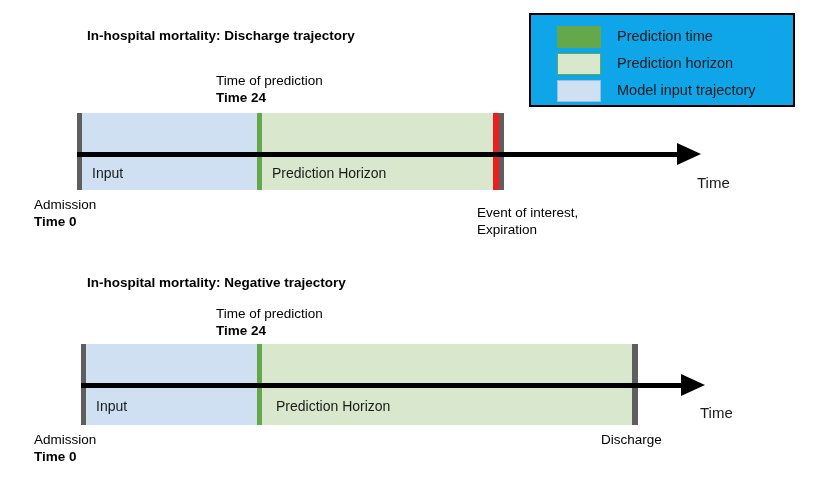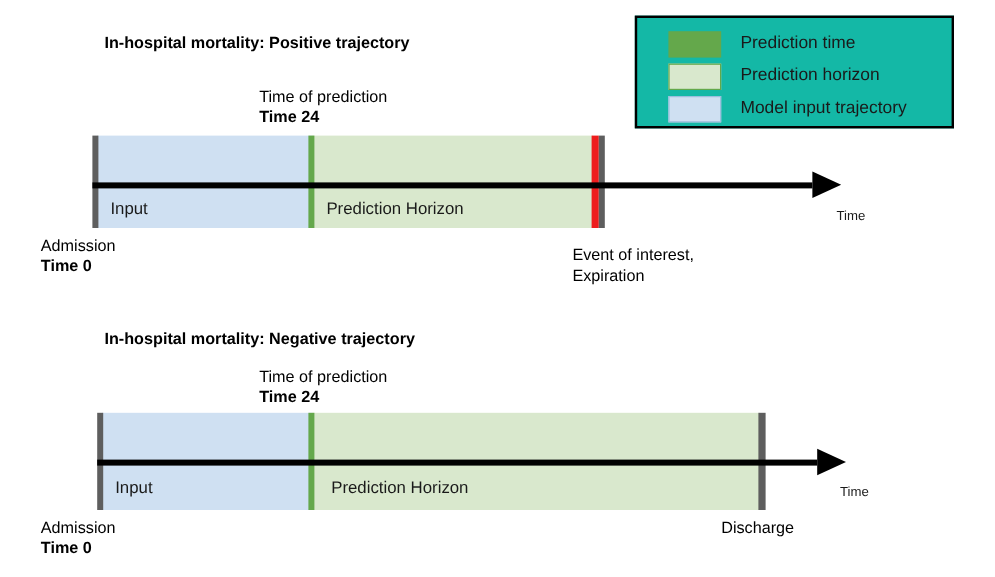--- a/index.html
+++ b/index.html
@@ -20,21 +20,21 @@
   }
 
   
   .legend-box {
     position: absolute;
     left: 529px;
     top: 13px;
     width: 266px;
     height: 94px;
     border: 2px solid #000000;
-    background: #14b8a6;
+    background: #0ea5e9;
     box-sizing: border-box;
     padding: 9px 0 17px 26px;
   }
   .legend-row {
     display: flex;
     align-items: center;
     height: 25px;
     margin-bottom: 2px;
   }
   .legend-swatch {
@@ -104,21 +104,21 @@
   }
 
   .band-label {
     position: absolute;
     font-size: 14px;
     white-space: nowrap;
     color: #1a1a1a;
   }
   .axis-caption {
     position: absolute;
-    font-size: 11px;
+    font-size: 15px;
     white-space: nowrap;
     color: #1a1a1a;
   }
   .endpoint-label {
     position: absolute;
     font-size: 13.5px;
     line-height: 17px;
     white-space: nowrap;
     color: #000000;
   }
@@ -137,21 +137,21 @@
     <div class="legend-row">
       <span class="legend-swatch sw-pred-horiz"></span>
       <span class="legend-label">Prediction horizon</span>
     </div>
     <div class="legend-row">
       <span class="legend-swatch sw-covariates"></span>
       <span class="legend-label">Model input trajectory</span>
     </div>
   </div>
 
-  <div class="panel-title" style="left:87px; top:28px;">In-hospital mortality: Positive trajectory</div>
+  <div class="panel-title" style="left:87px; top:28px;">In-hospital mortality: Discharge trajectory</div>
 
   <div class="callout" style="left:216px; top:72px;">
     <span>Time of prediction</span>
     <span class="bold">Time 24</span>
   </div>
 
   <div class="band band-input" style="left:81px;  top:113px; width:179px; height:77px;"></div>
   <div class="band band-horizon" style="left:260px; top:113px; width:234px; height:77px;"></div>
 
   <div class="vmark vmark-gray" style="left:77px;  top:113px; width:5px; height:77px;"></div>

